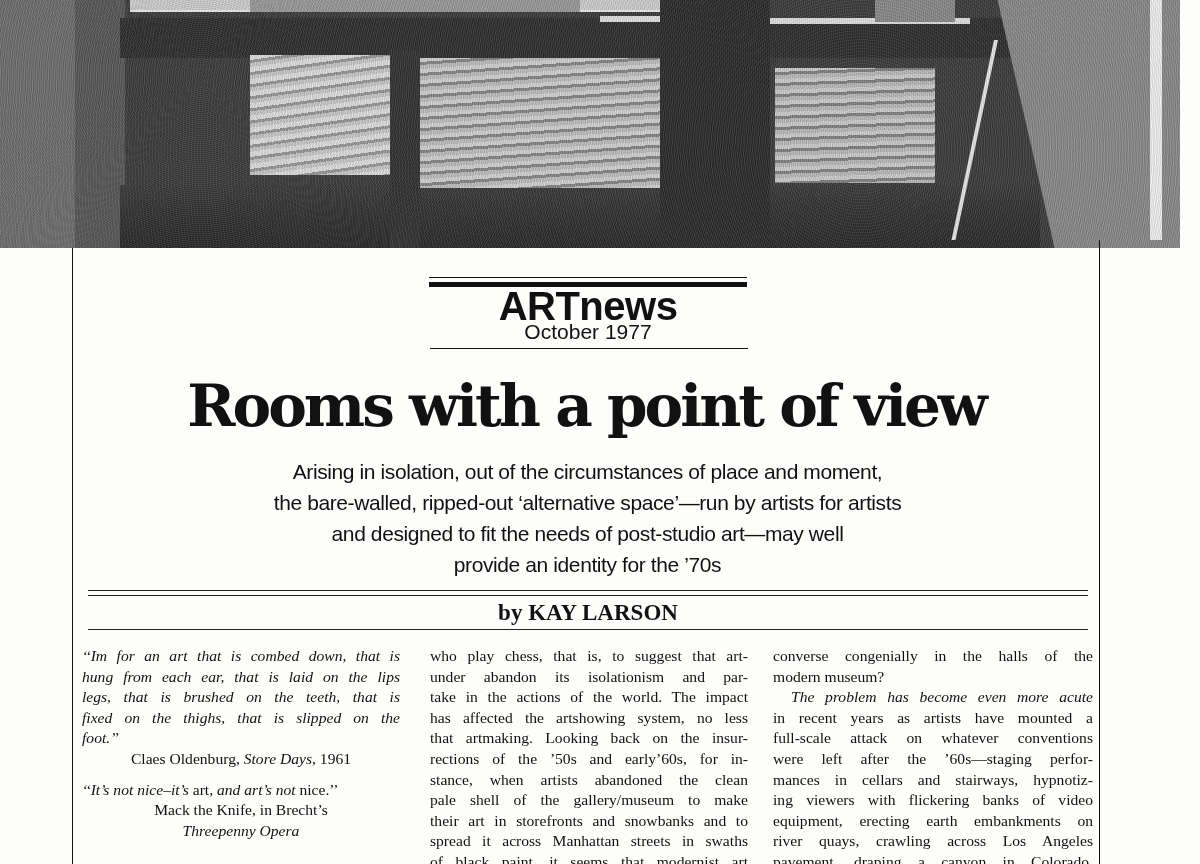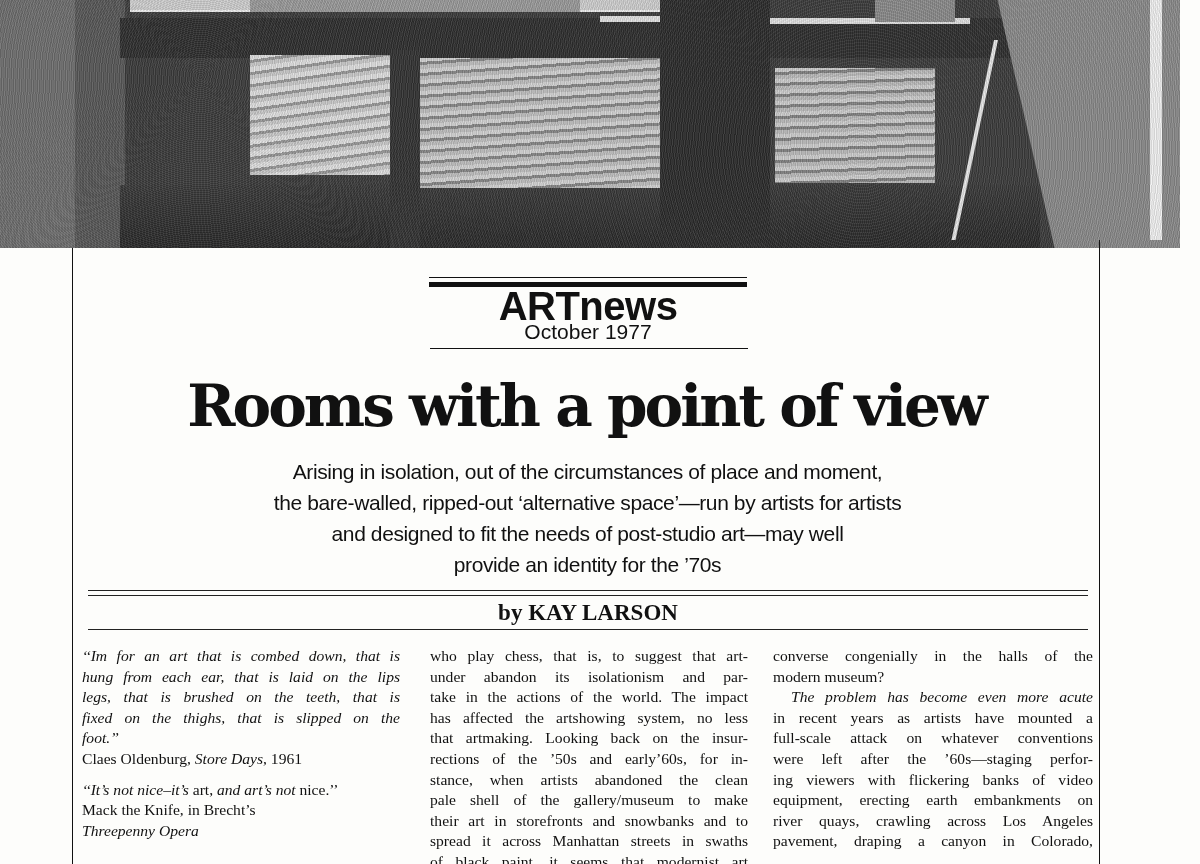--- a/index.html
+++ b/index.html
@@ -86,21 +86,21 @@
   .col {
     position:absolute; top:646px; font-size:15.6px; line-height:20.6px;
     text-align:justify;
   }
   .col1 { left:82px; width:318px; }
   .col2 { left:430px; width:318px; }
   .col3 { left:773px; width:320px; }
   .col .line { display:block; text-align:justify; text-align-last:justify; white-space:nowrap; }
   .col .line.last { text-align-last:left; }
   .quote { font-style:italic; }
-  .attrib { text-align:left;font-family:Liberation Serif, serif; }
+  .attrib { text-align:center;font-family:Liberation Serif, serif; }
   .attrib i { font-style:italic; }
   .gap { height:10px; }
   .indent { text-indent:18px;font-style:italic; }
 </style>
 </head>
 <body>
 
 <div class="photo">
   <div class="ph wall-left"></div>
   <div class="ph wall-left2"></div>
@@ -174,17 +174,18 @@
   <span class="line">of black paint, it seems that modernist art</span>
 </div>
 
 <div class="col col3">
   <span class="line">converse congenially in the halls of the</span>
   <span class="line last">modern museum?</span>
   <span class="line indent">The problem has become even more acute</span>
   <span class="line">in recent years as artists have mounted a</span>
   <span class="line">full-scale attack on whatever conventions</span>
   <span class="line">were left after the ’60s—staging perfor-</span>
+  <span class="line">mances in cellars and stairways, hypnotiz-</span>
   <span class="line">ing viewers with flickering banks of video</span>
   <span class="line">equipment, erecting earth embankments on</span>
   <span class="line">river quays, crawling across Los Angeles</span>
   <span class="line">pavement, draping a canyon in Colorado,</span>
 </div>
 
 </body></html>

